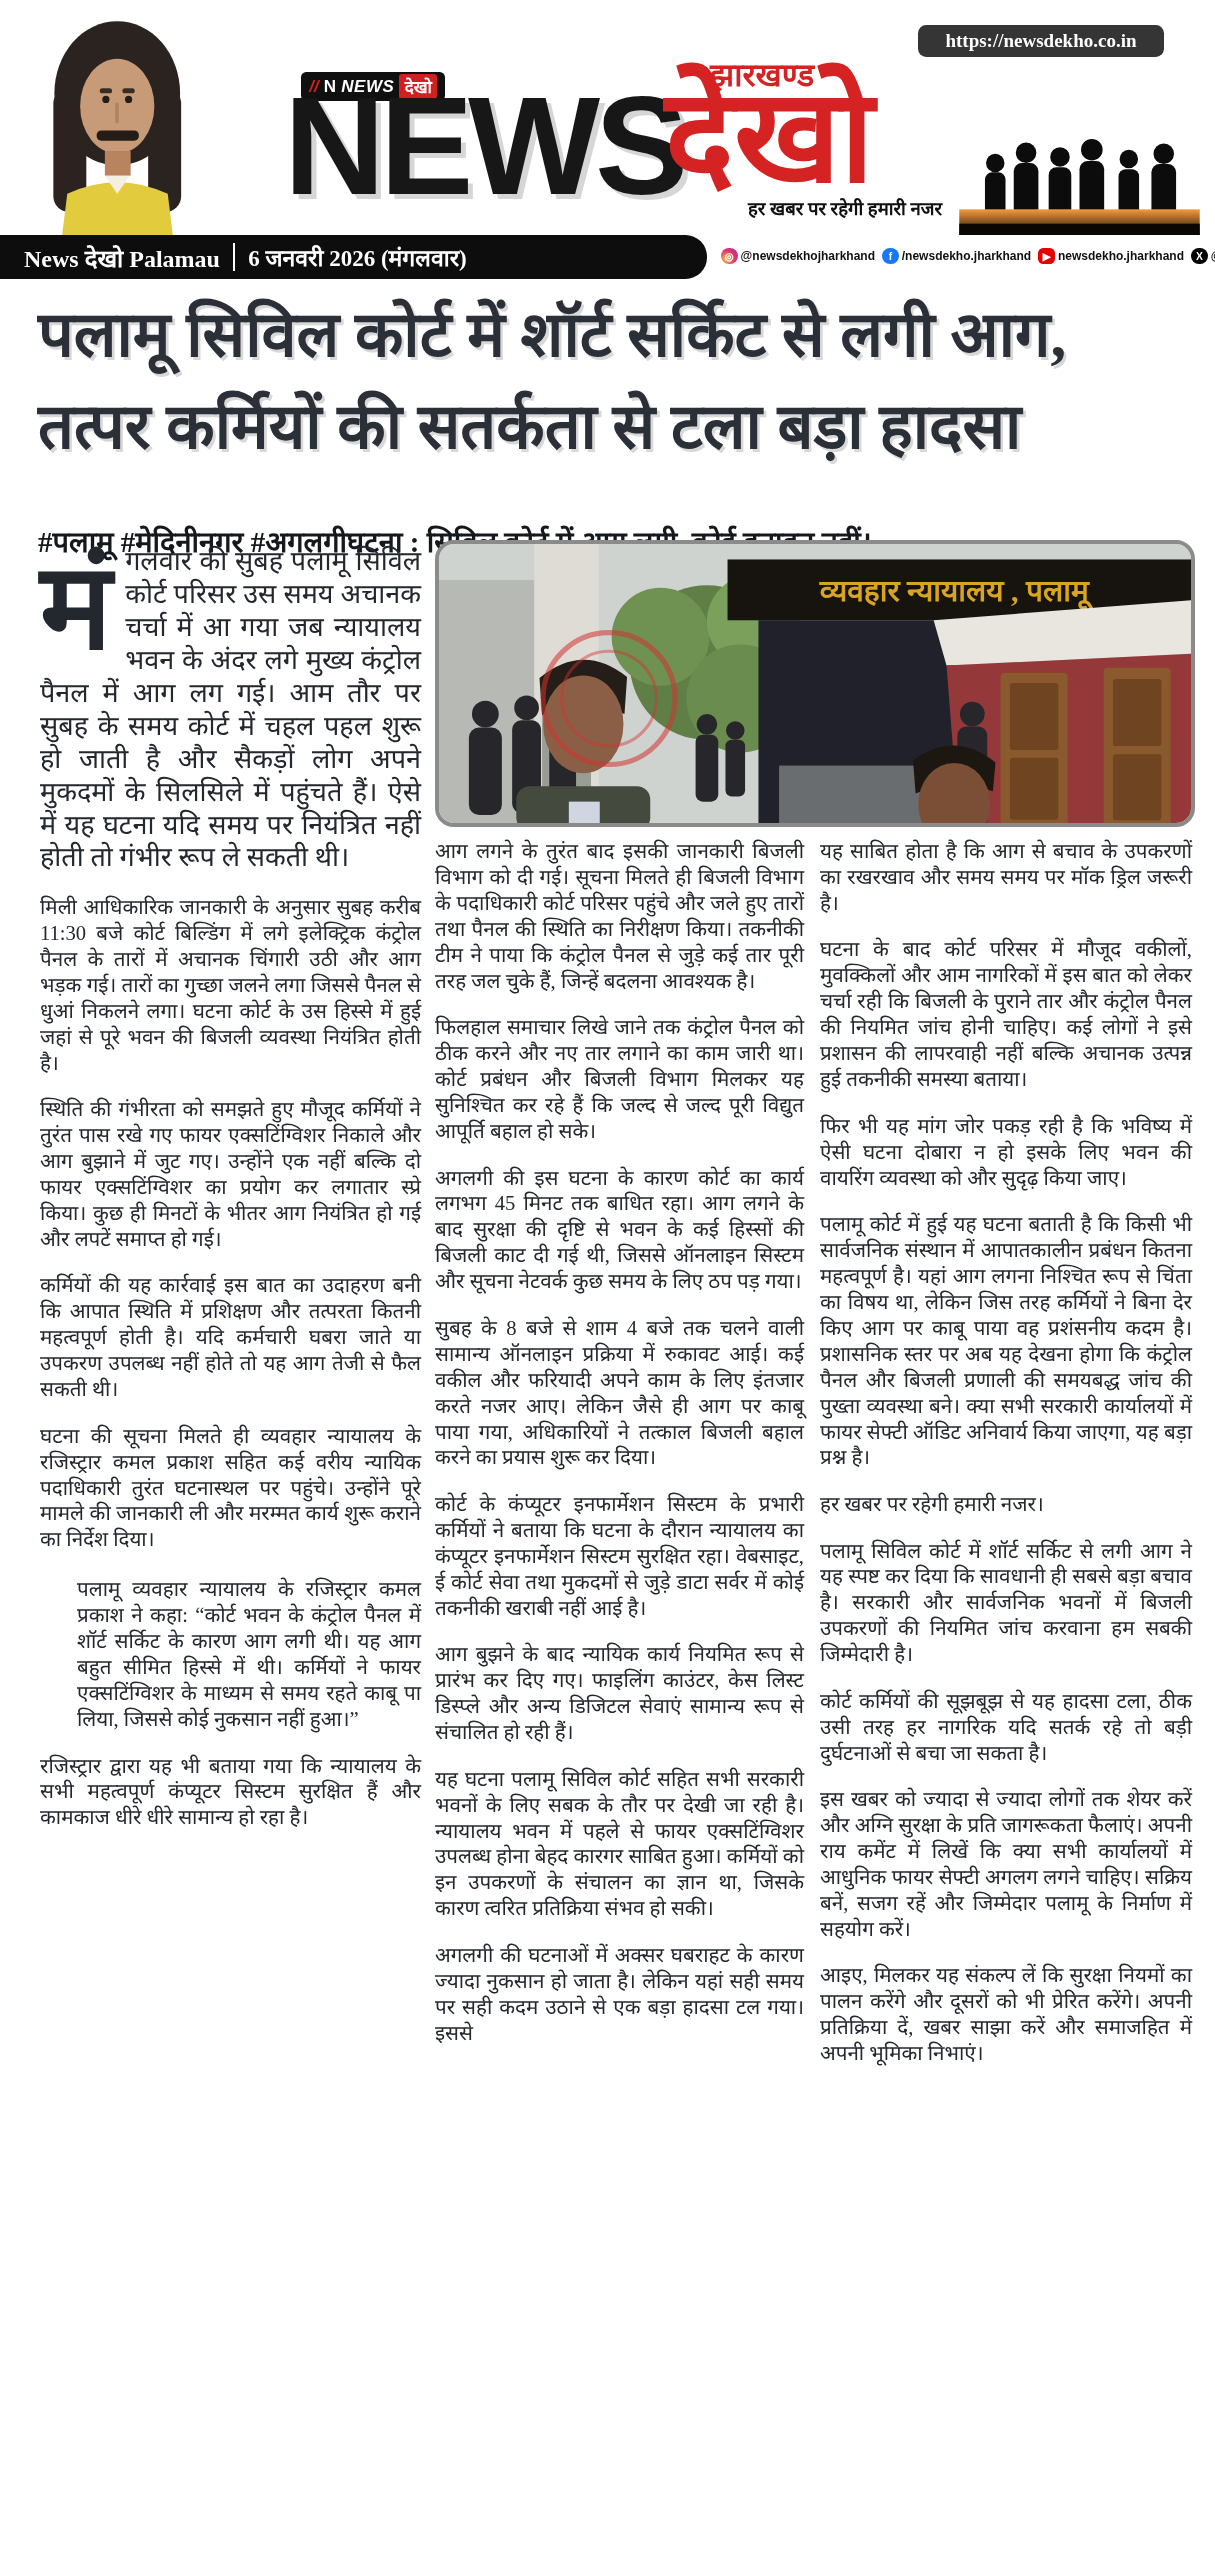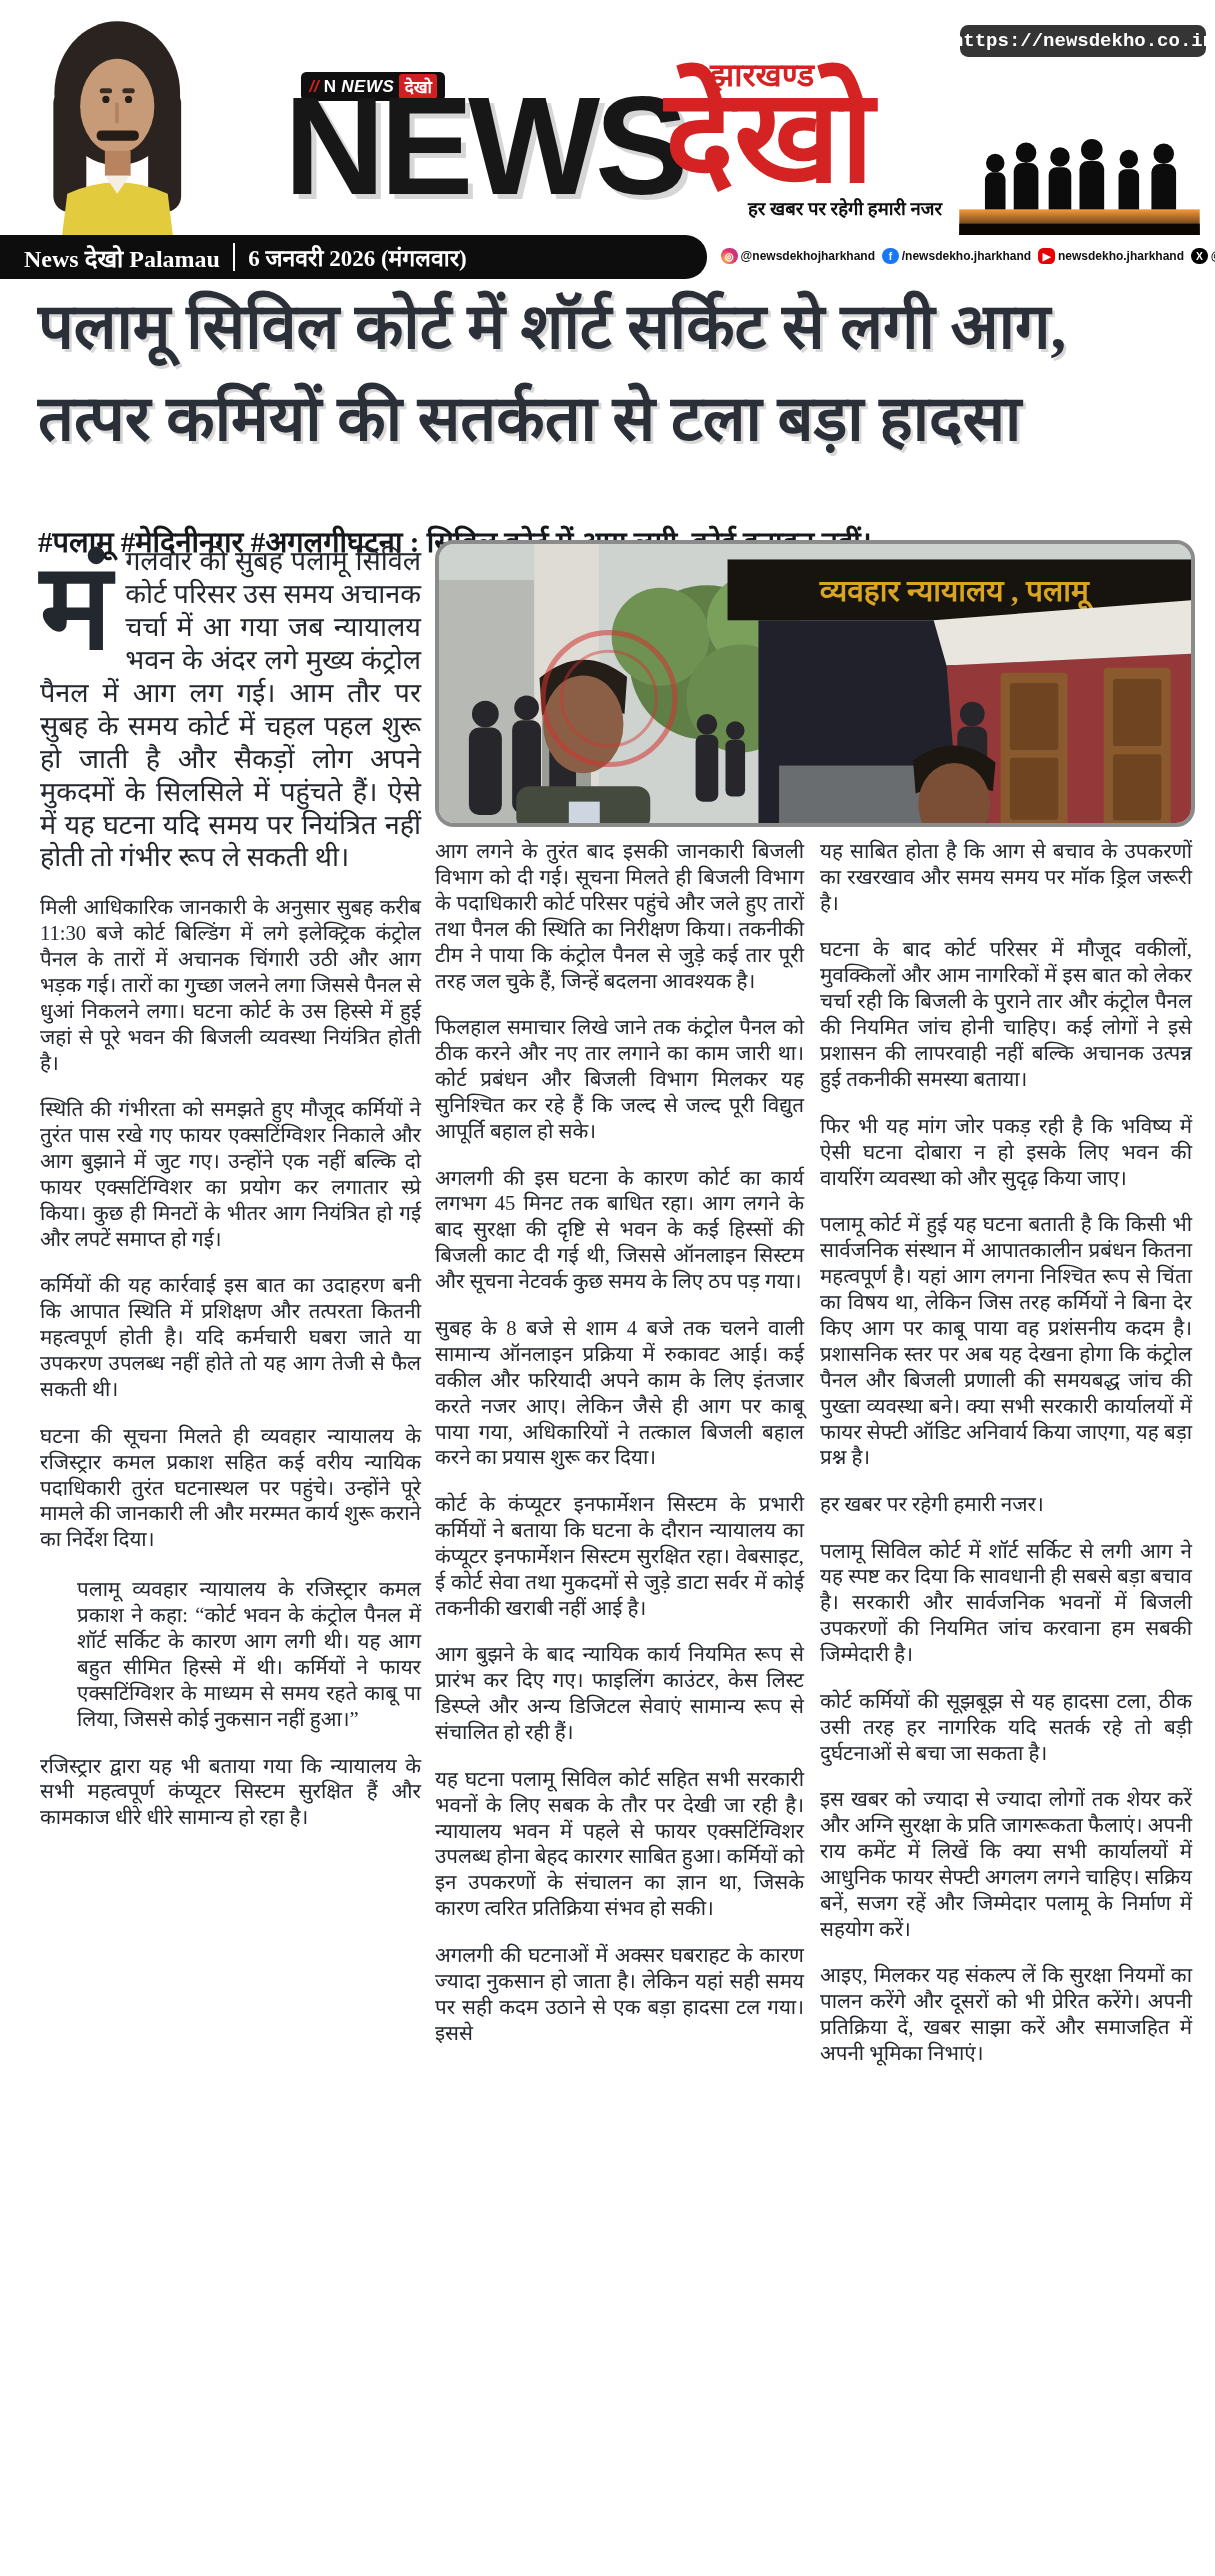--- a/index.html
+++ b/index.html
@@ -4,23 +4,23 @@
 <style>
   * { margin:0; padding:0; box-sizing:border-box; }
   html,body { background:#ffffff; }
   body { width:1216px; height:2944px; position:relative; overflow:hidden;
          font-family:"Liberation Serif", serif; color:#23272e; }
   .abs { position:absolute; }
 
   
   .header { left:0; top:0; width:1216px; height:281px; background:#fff; }
   .portrait { left:44px; top:15.5px; width:147px; height:219px; }
-  .url-pill { left:960px; top:25px; width:246px; height:32px; background:#353535;
+  .url-pill { left:918px; top:25px; width:246px; height:32px; background:#353535;
               border-radius:8.2px; display:flex; align-items:center; justify-content:center;
-              color:#fff; font-family:Liberation Mono, monospace; font-weight:bold; font-size:19px; }
+              color:#fff; font-family:Liberation Serif, serif; font-weight:bold; font-size:19px; }
   .logo-small { left:301px; top:72px; height:29px; background:#101010; border-radius:5.2px;
                 display:flex; align-items:center; gap:5.2px; padding:0 8.2px;
                 font-family:"Liberation Sans",sans-serif; font-size:17px; font-weight:bold; }
   .logo-small .sl { color:#d21f1f; font-style:italic; }
   .logo-small .nbox { color:#fff; }
   .logo-small .nw { color:#fff; font-style:italic; letter-spacing:0.5px; }
   .logo-small .dk { background:#d21f1f; color:#fff; border-radius:3.1px; padding:1px 5.2px; }
   .brand-news { left:284px; top:76px; font-family:"Liberation Sans",sans-serif;
                 font-size:140px; font-weight:900; letter-spacing:-5.2px; color:#171717;
                 text-shadow:5.2px 4.6px 0 rgba(0,0,0,0.16); line-height:1; }
@@ -41,21 +41,21 @@
                  font-size:12px; font-weight:bold; color:#101010; }
   .sicon { width:16.5px; height:16.5px; border-radius:50%; display:inline-flex; align-items:center;
            justify-content:center; color:#fff; font-family:"Liberation Sans",sans-serif;
            font-size:10.3px; font-weight:bold; flex:0 0 auto; }
   .sicon.ig { background:radial-gradient(circle at 30% 70%, #f5c14e, #e1306c 55%, #8a3ab9); }
   .sicon.fb { background:#1877f2; }
   .sicon.yt { background:#e60000; border-radius:5.2px; }
   .sicon.x  { background:#000; }
 
   
-  .headline { left:38px; top:282px; width:1164px; }
+  .headline { left:38px; top:290px; width:1164px; }
   .headline div { font-size:63px; font-weight:800; color:#2b2f37; line-height:1.46;
                   white-space:nowrap; text-shadow:2.6px 3.1px 0 #d8d8d8; }
   .subheadline { left:38px; top:476px; width:1170px; font-size:29px; font-weight:700; color:#15181c;
                  white-space:nowrap;margin-top:45px; }
 
   
   .photo { left:435px; top:540px; width:760px; height:287px; border:4.1px solid #8b8b8b;
            border-radius:19px; overflow:hidden; background:#cfd3d0; }
 
   

